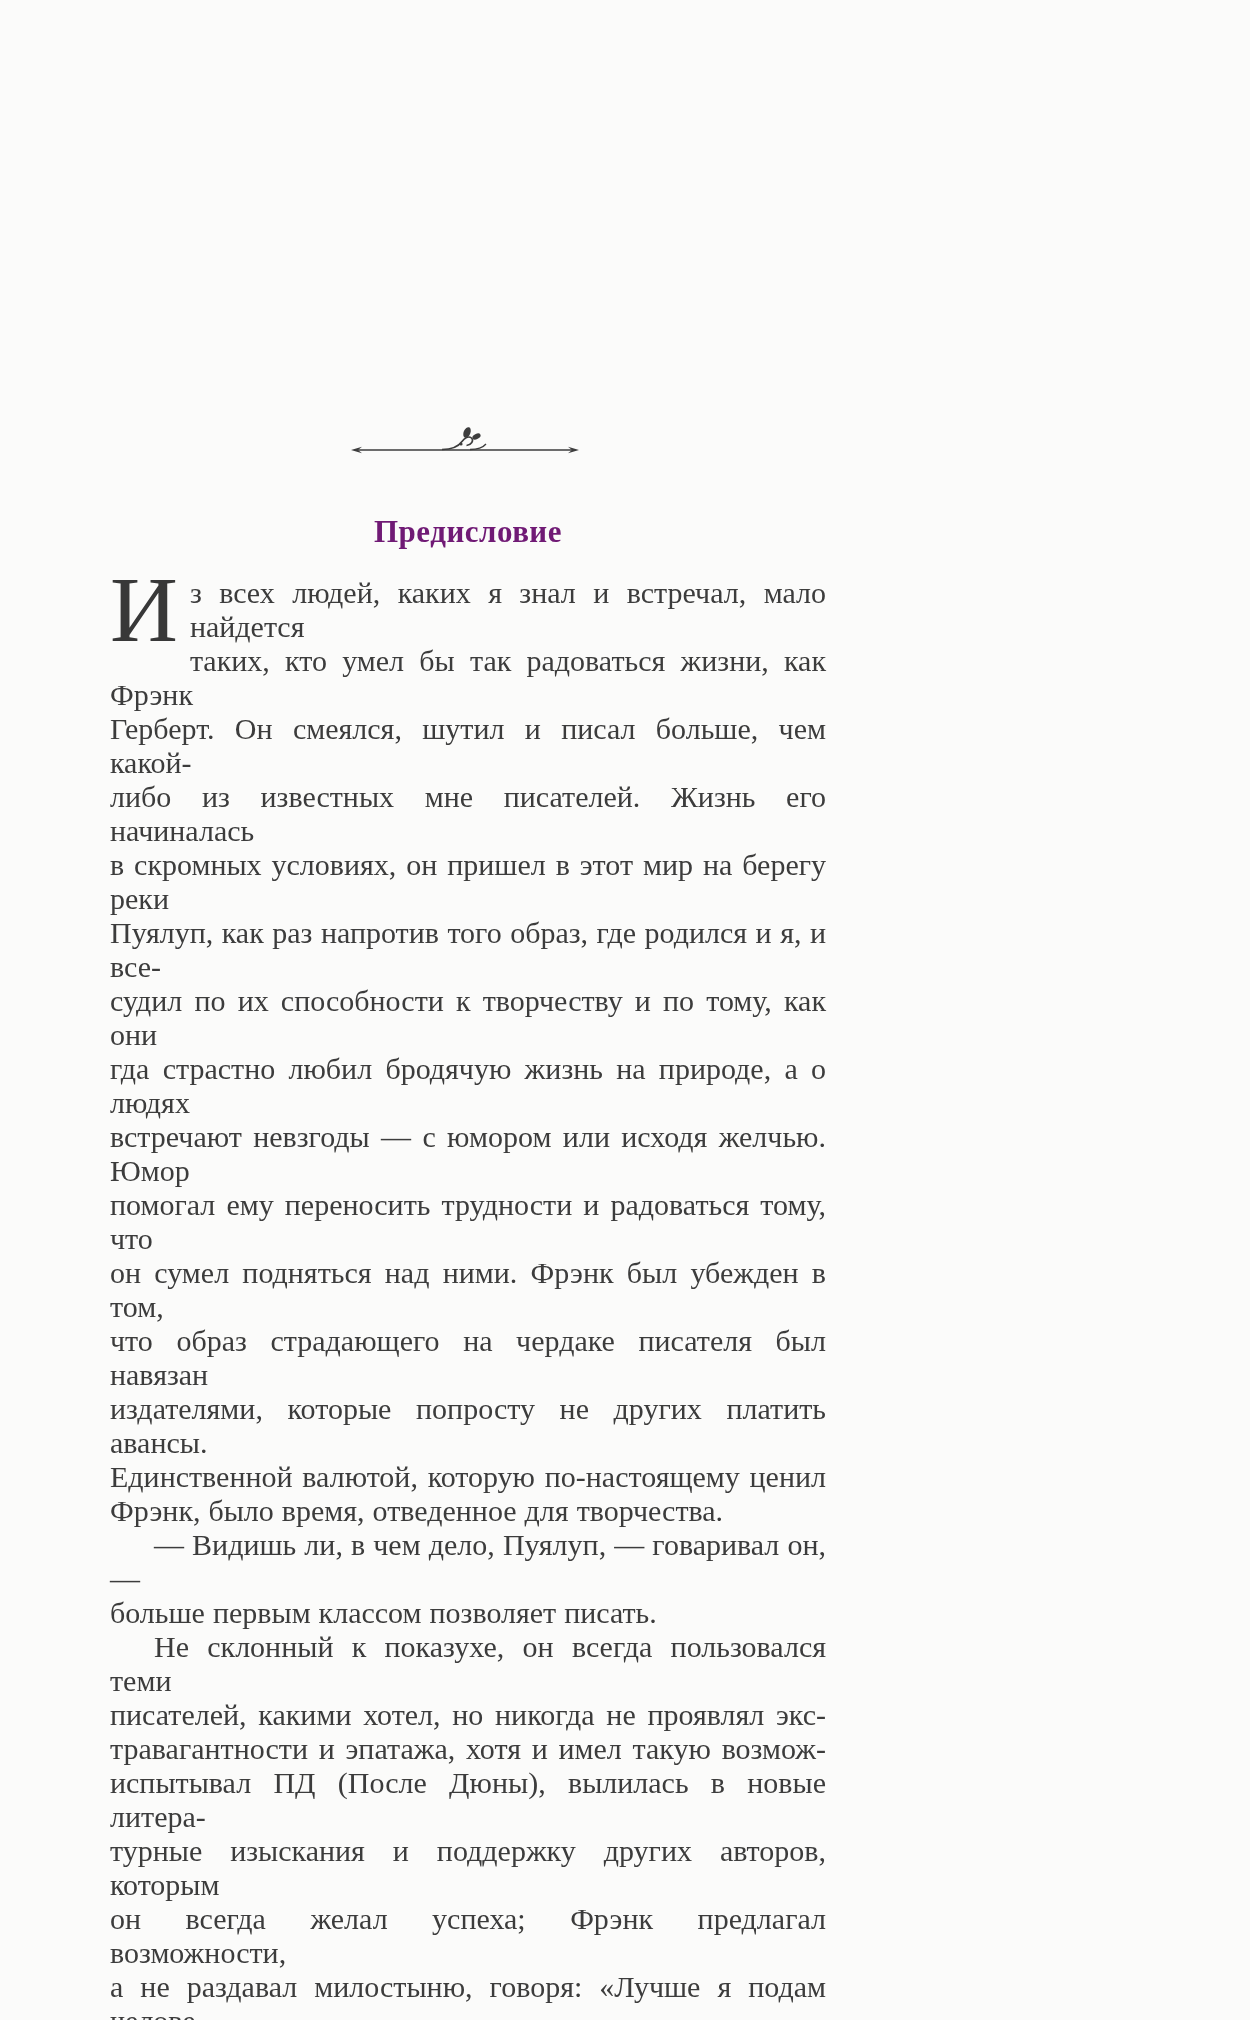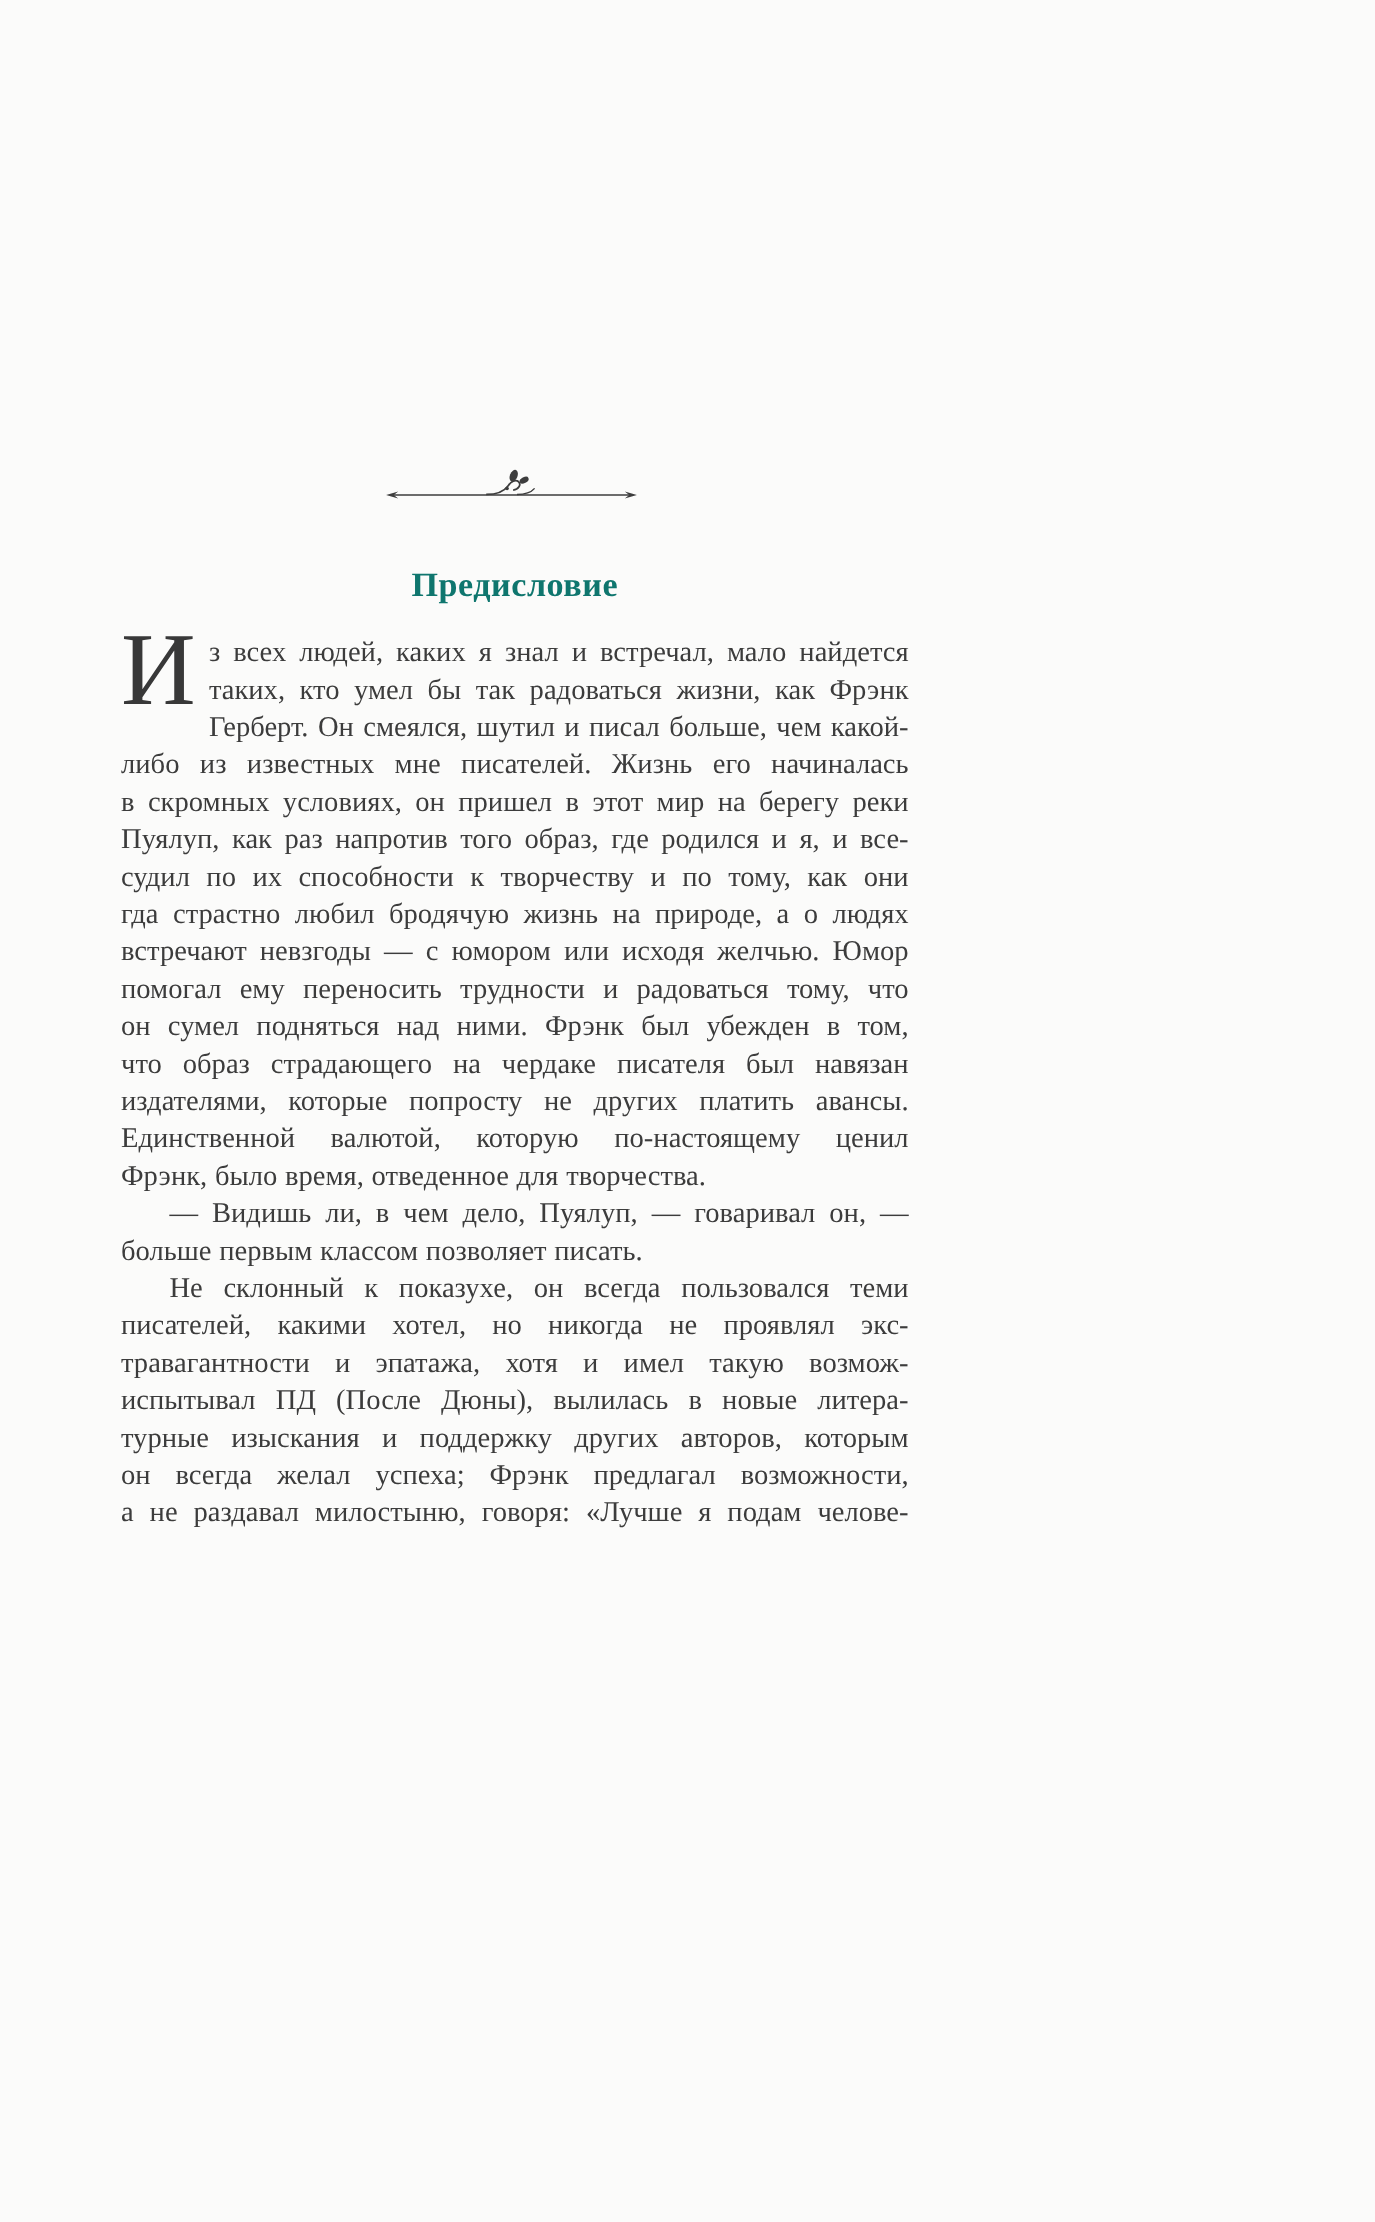--- a/index.html
+++ b/index.html
@@ -28,27 +28,27 @@
       top: 512px;
       width: 716px;
     }
     h1.heading {
       font-size: 31px;
       font-weight: bold;
       line-height: 40px;
       margin: 0 0 24px 0;
       text-align: center;
       letter-spacing: 0.5px;
-      color: #0f766e;
+      color: #701a75;
     }
     .para {
       margin: 0;
     }
     .line {
-      font-size: 26px;
+      font-size: 30px;
       line-height: 34px;
       text-align: justify;
       text-align-last: justify;
       word-spacing: 0.5px;
       white-space: normal;
     }
     .line.end {
       text-align-last: left;
     }
     .line.indent {

